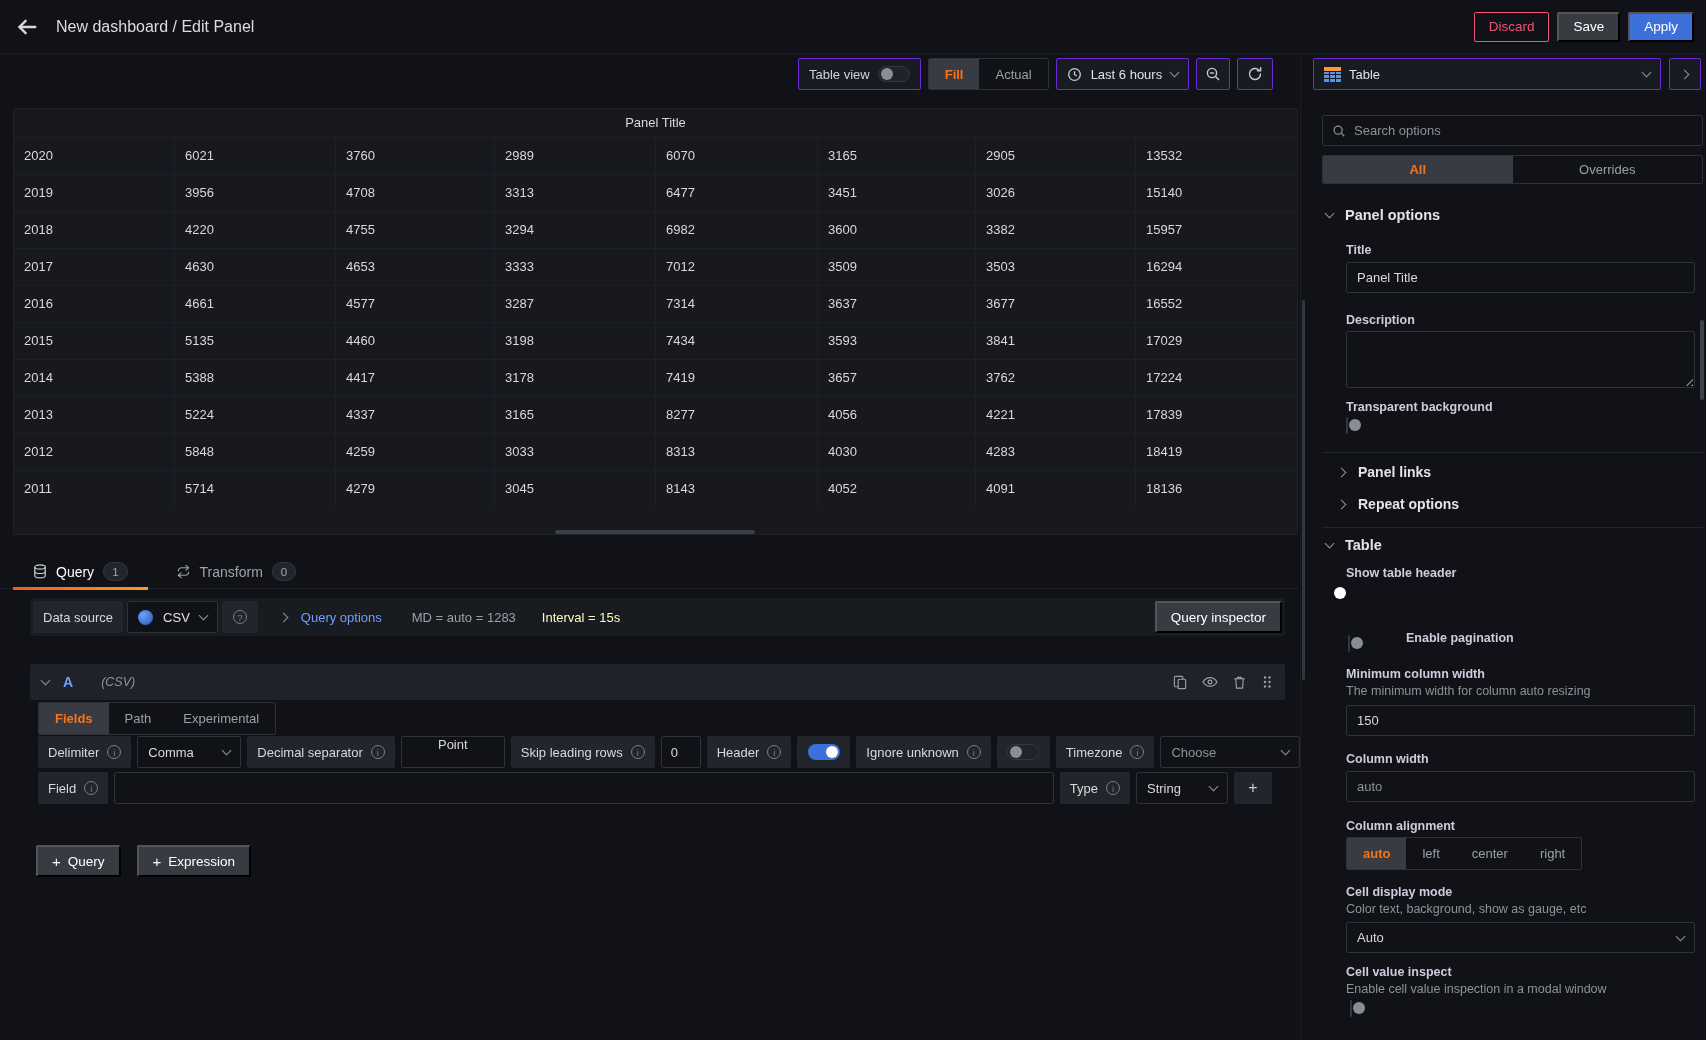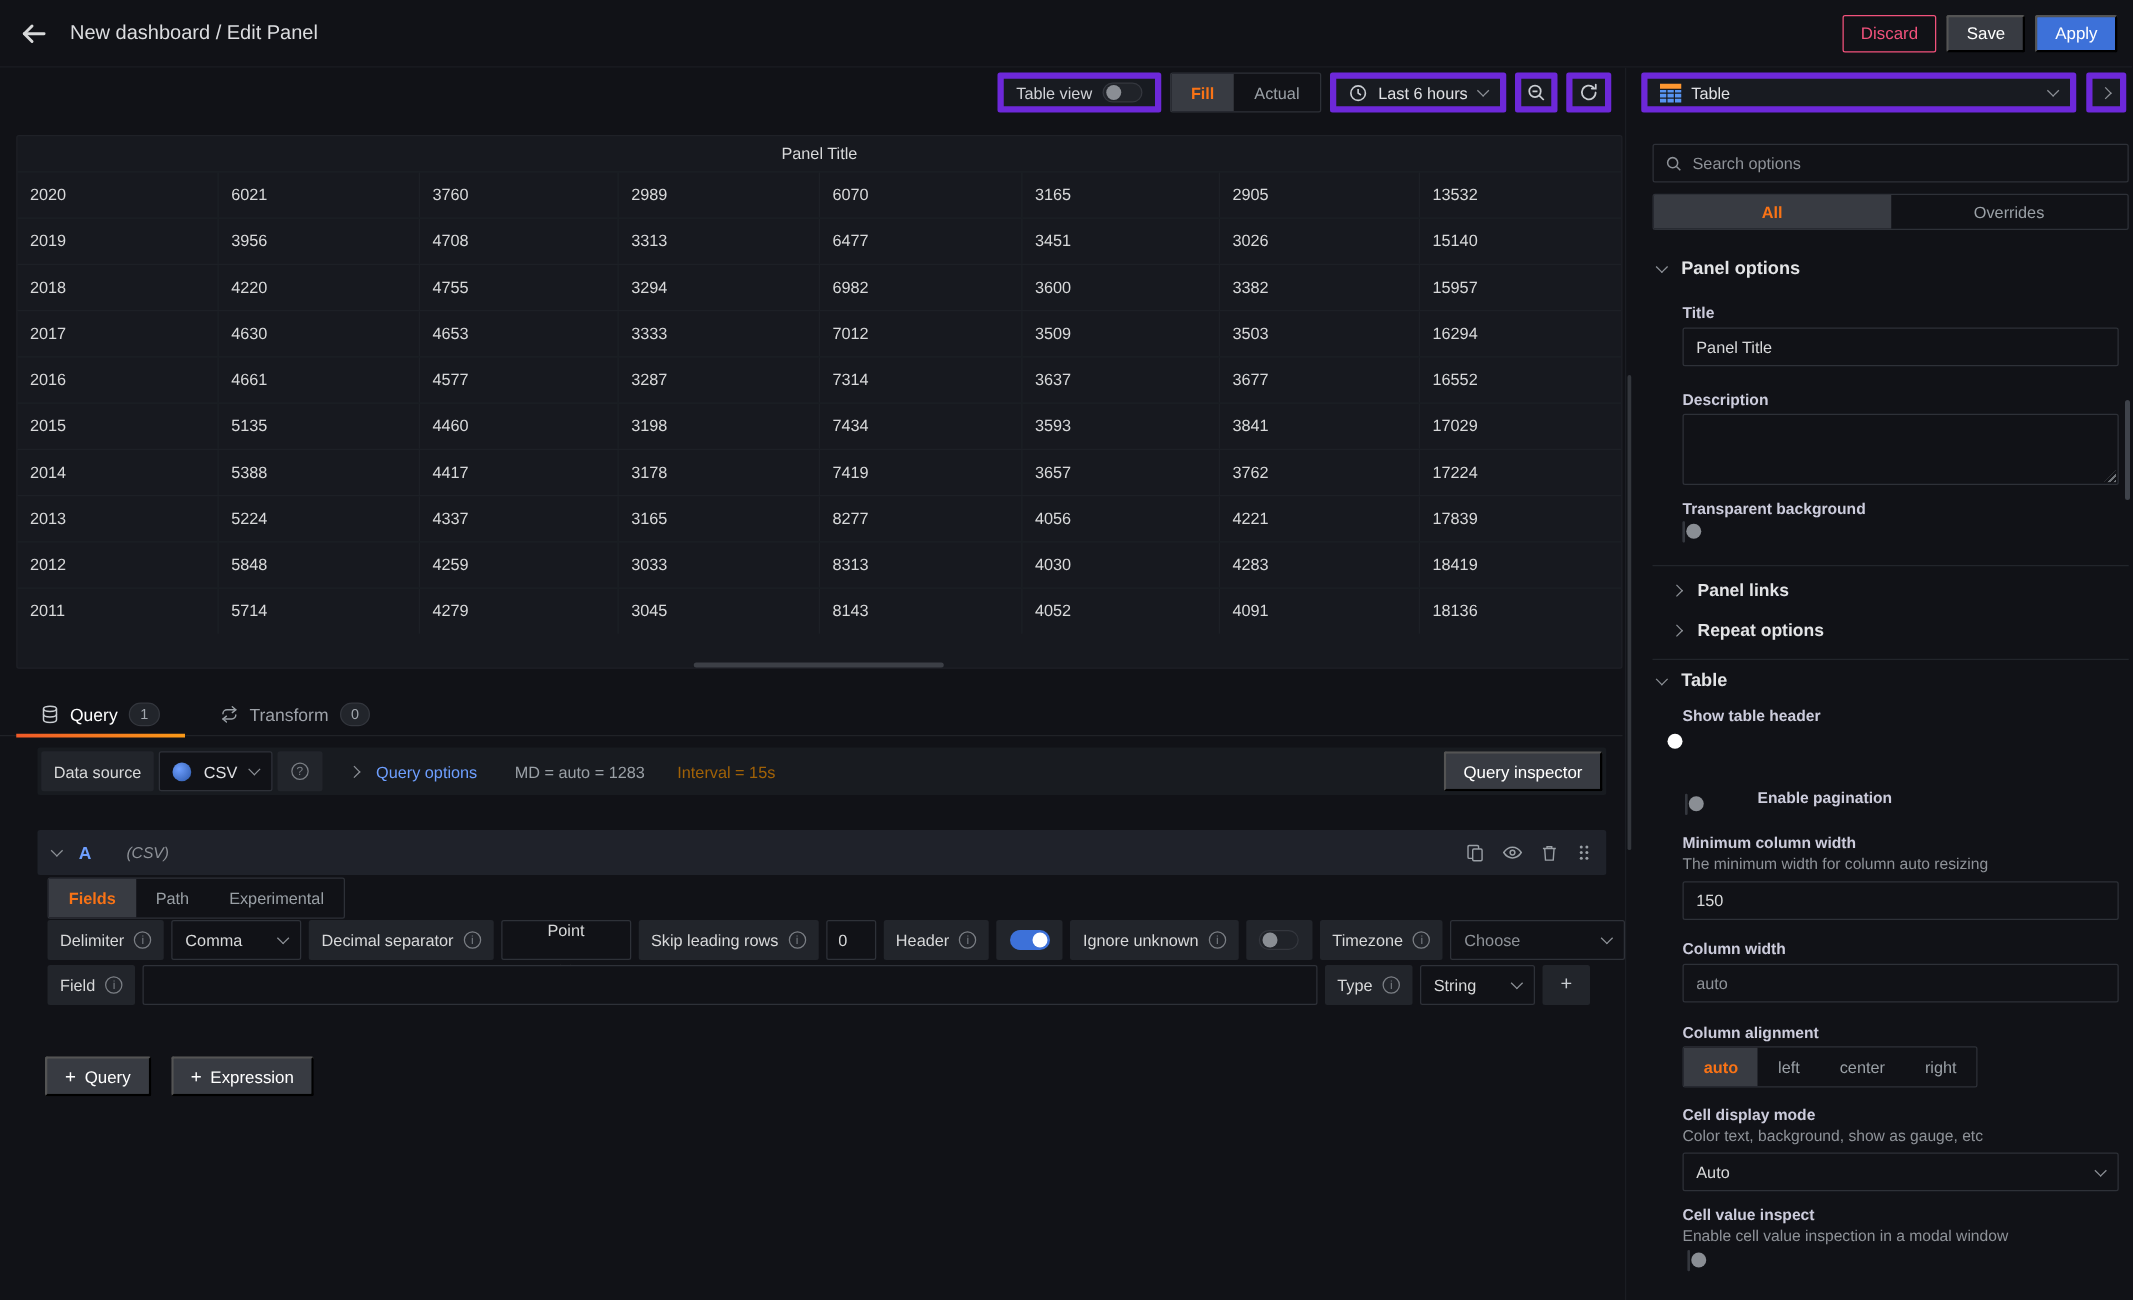--- a/index.html
+++ b/index.html
@@ -13,21 +13,21 @@
   .flex { display:flex; align-items:center; }
   .grow { flex:1; }
   svg { display:block; }
 
   
   .btn { height:30px; padding:0 14px; border-radius:2px; display:inline-flex; align-items:center; justify-content:center; font-weight:500; font-size:13.5px; cursor:pointer; }
   .btn-outline-red { border:1px solid #f2527c; color:#f2527c; background:transparent; }
   .btn-secondary { background:#383b42; color:#ffffff; }
   .btn-primary { background:#3d71d9; color:#ffffff; }
 
-  .box { background:#181b21; border:5px solid #6d28d9; border-radius:2px; height:32px; display:inline-flex; align-items:center; padding:0 10px; gap:8px; }
+  .box { background:#181b21; border:1px solid #6d28d9; border-radius:2px; height:32px; display:inline-flex; align-items:center; padding:0 10px; gap:8px; }
   .label-box { background:#22252b; border-radius:2px; height:32px; display:inline-flex; align-items:center; padding:0 10px; gap:8px; font-weight:500; color:#d8d9da; white-space:nowrap; }
   .select { background:#111217; border:1px solid #2e3138; border-radius:2px; height:32px; display:inline-flex; align-items:center; padding:0 10px; gap:10px; white-space:nowrap; }
   .placeholder { color:#8e9298; }
 
   .chev { width:7px; height:7px; border-right:1.5px solid #8e9298; border-bottom:1.5px solid #8e9298; transform:rotate(45deg); margin-top:-3px; flex:none; }
   .chev.r { transform:rotate(-45deg); margin-top:0; margin-left:-2px; }
 
   .info-ring, .help-ring { width:14px; height:14px; border:1px solid #7b7f85; border-radius:50%; color:#7b7f85; font-size:9.5px; display:inline-flex; align-items:center; justify-content:center; flex:none; font-style:normal; }
 
   .toggle { width:32px; height:16px; border-radius:9px; background:#3d71d9; position:relative; flex:none; cursor:pointer; }
@@ -298,21 +298,21 @@
     <span style="width:15px;height:15px;border-radius:50%;background:radial-gradient(circle at 35% 35%, #6e9fff, #2a56a8); display:inline-block;"></span>
     <span style="color:#e0e1e4; font-weight:500;">CSV</span>
     <span class="chev"></span>
   </span>
   <span class="label-box" style="width:36px; justify-content:center;">
     <i class="help-ring">?</i>
   </span>
   <span class="chev r" style="margin-left:18px;"></span>
   <span style="color:#6e9fff; font-weight:500; margin-left:10px;">Query options</span>
   <span style="color:#9aa0a6; margin-left:26px;">MD = auto = 1283</span>
-  <span style="color:#a16207; margin-left:22px;">Interval = 15s</span>
+  <span style="color:#fef9c3; margin-left:22px;">Interval = 15s</span>
   <span class="grow"></span>
   <button class="btn btn-secondary" style="height:32px;">Query inspector</button>
 </div>
 
 
 <div class="abs flex" style="left:30px; top:664px; width:1255px; height:36px; background:#1f222a; border-radius:2px; padding:0 12px; gap:14px;">
   <span class="chev"></span>
   <span style="color:#6e9fff; font-weight:600; font-size:14px;">A</span>
   <span style="color:#8e9298; font-style:italic; font-size:12.5px; margin-left:14px;">(CSV)</span>
   <span class="grow"></span>

